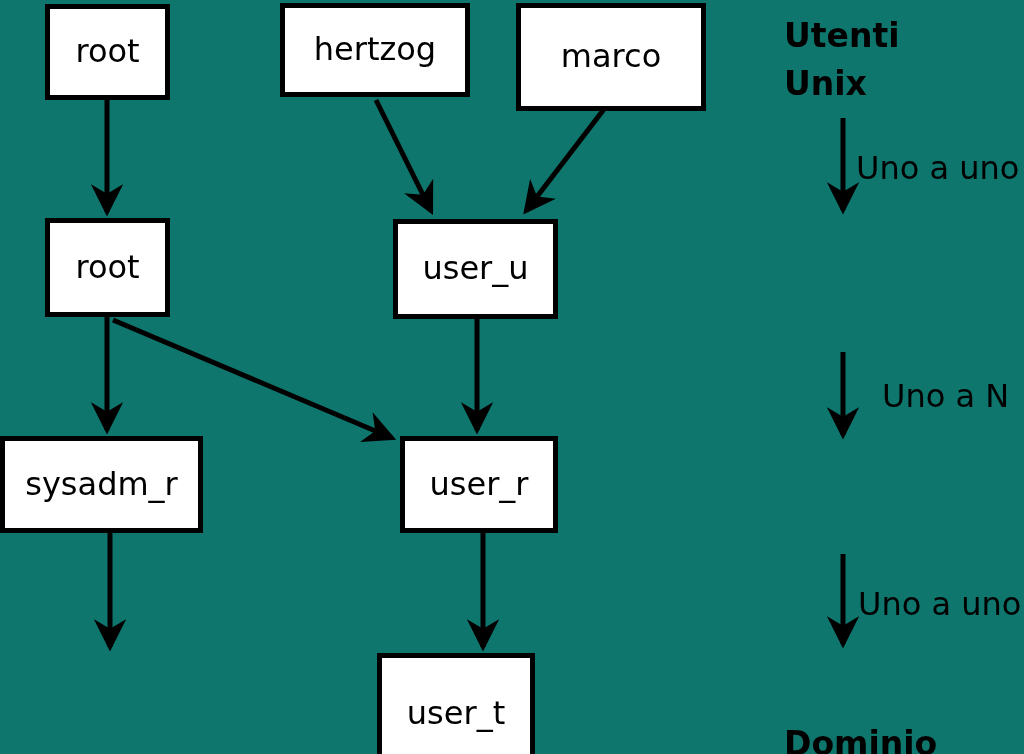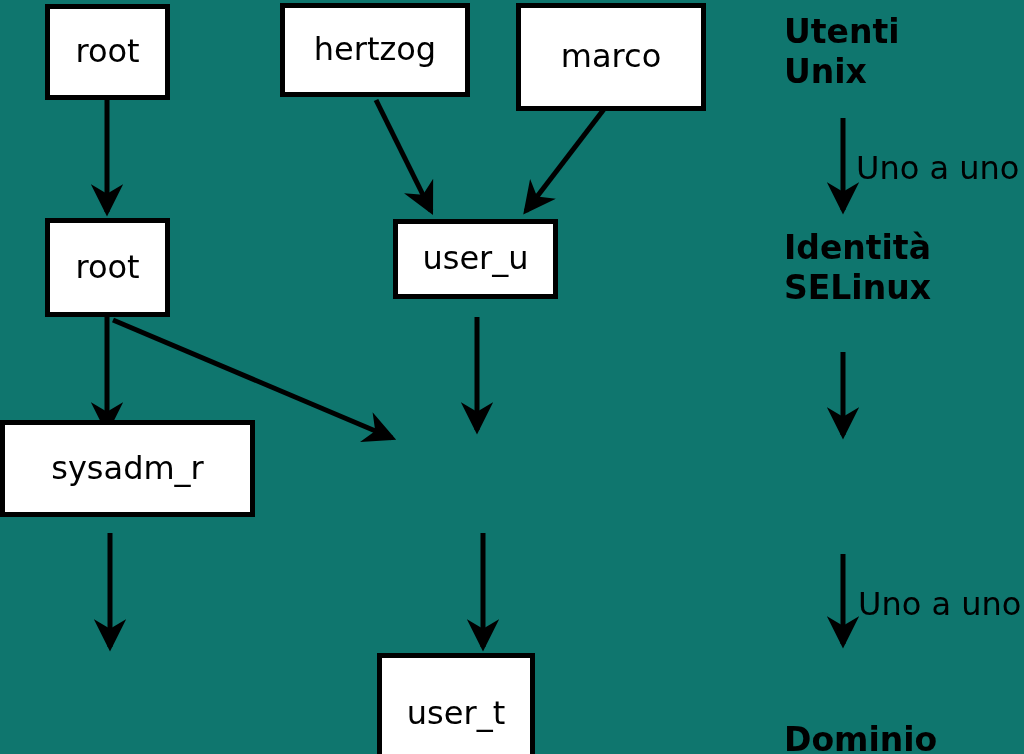--- a/index.html
+++ b/index.html
@@ -31,21 +31,21 @@
   .node span {
     font-size: 32px;
     line-height: 1.1;
     white-space: nowrap;
   }
   .legend-label {
     position: absolute;
     z-index: 2;
     font-weight: bold;
     font-size: 33px;
-    line-height: 40px;
+    line-height: 48px;
     white-space: pre-line;
   }
   .arrow-label {
     position: absolute;
     z-index: 2;
     font-size: 32px;
     line-height: 40px;
     white-space: nowrap;
   }
 </style>
@@ -81,33 +81,35 @@
   <div class="node" style="left:280px; top:3px; width:190px; height:94px">
     <span>hertzog</span>
   </div>
   <div class="node" style="left:516px; top:3px; width:190px; height:108px">
     <span>marco</span>
   </div>
 
   <div class="node" style="left:45px; top:218px; width:125px; height:99px">
     <span>root</span>
   </div>
-  <div class="node" style="left:393px; top:219px; width:165px; height:80px">
+  <div class="node" style="left:393px; top:219px; width:165px; height:100px">
     <span>user_u</span>
   </div>
 
-  <div class="node" style="left:0px; top:420px; width:255px; height:97px">
+  <div class="node" style="left:0px; top:436px; width:203px; height:97px">
     <span>sysadm_r</span>
+  </div>
+  <div class="node" style="left:400px; top:436px; width:158px; height:97px">
+    <span>user_r</span>
   </div>
 
   <div class="node" style="left:377px; top:653px; width:158px; height:121px">
     <span>user_t</span>
   </div>
 
   <div class="legend-label" style="left:784px; top:12px">Utenti
 Unix</div>
   <div class="arrow-label" style="left:856px; top:148px">Uno a uno</div>
-  <div class="legend-label" style="left:784px; top:228px">Identità
-SELinux</div>
+  <div class="arrow-label" style="left:882px; top:376px">Uno a N</div>
   <div class="arrow-label" style="left:858px; top:584px">Uno a uno</div>
   <div class="legend-label" style="left:784px; top:720px">Dominio</div>
 
 </div>
 
 </body></html>

